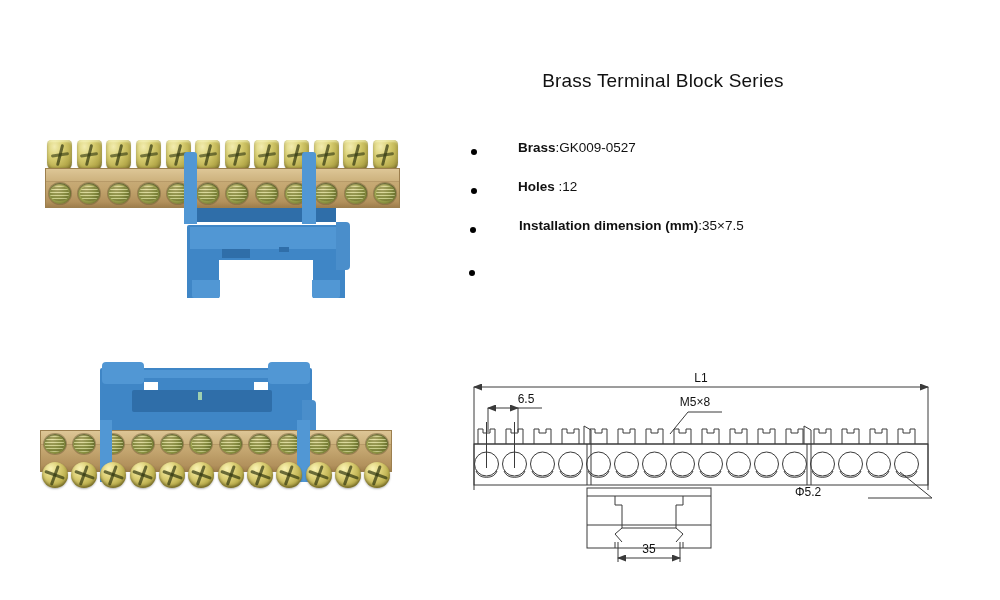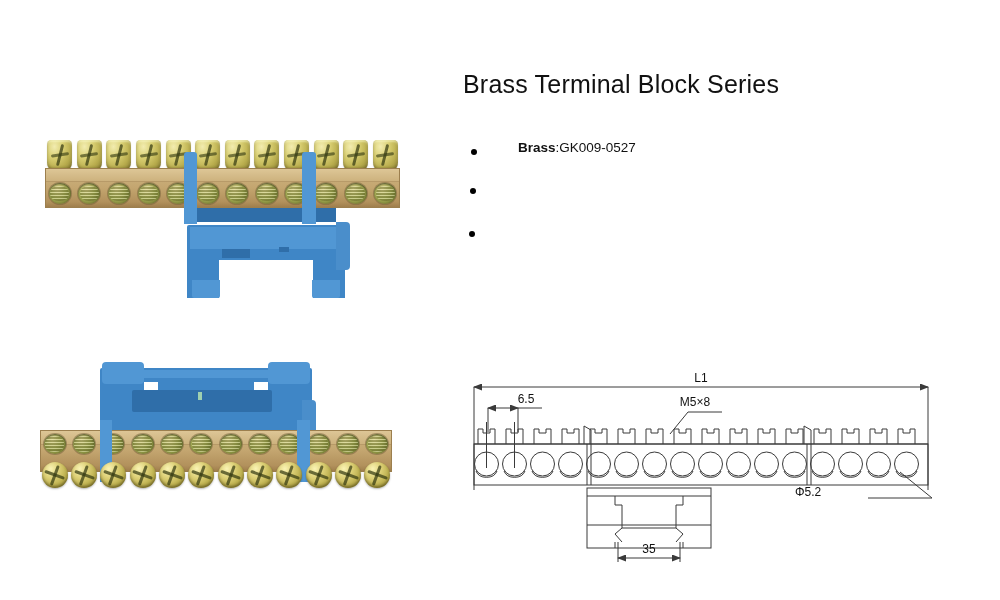--- a/index.html
+++ b/index.html
@@ -9,22 +9,22 @@
     font-family:"Liberation Sans","DejaVu Sans",sans-serif;
     color:#000;
     overflow:hidden;
     position:relative;
   }
   .page{position:absolute;inset:0;}
 
   
   #title{
     position:absolute;left:463px;top:70px;width:400px;
-    text-align:left;
-    font-size:25px;font-weight:400;letter-spacing:.2px;
+    text-align:center;
+    font-size:19px;font-weight:400;letter-spacing:.2px;
     color:#111;
   }
 
   
   #spec-list{position:absolute;left:463px;top:140px;width:470px;}
   .spec-row{position:relative;height:39px;}
   .spec-bullet{
     position:absolute;left:8px;top:8px;
     width:6px;height:6px;border-radius:50%;background:#000;
   }
@@ -126,22 +126,27 @@
 
 <div class="page">
 
   <div id="title">Brass Terminal Block Series</div>
 
   <div id="spec-list">
     <div class="spec-row r0">
       <span class="spec-bullet"></span>
       <span class="spec-text"><b>Brass</b><span>:</span><span>GK009-0527</span></span>
     </div>
+    <div class="spec-row r1">
+      <span class="spec-bullet"></span>
+      <span class="spec-text"><b>Holes</b><span> :</span><span>12</span></span>
+    </div>
     <div class="spec-row r2">
       <span class="spec-bullet"></span>
+      <span class="spec-text"><b>Installation dimension (mm)</b><span>:</span><span>35×7.5</span></span>
     </div>
     <div class="spec-row r4">
       <span class="spec-bullet"></span>
     </div>
   </div>
 
   <div class="photo" id="photo-top" style="left:40px;top:130px;width:380px;height:170px;">
       <div class="screwhead" style="left: 332.708px; top: 10px; width: 25px; height: 30px;"></div>
       <div class="screwhead" style="left: 303.125px; top: 10px; width: 25px; height: 30px;"></div>
       <div class="screwhead" style="left: 273.542px; top: 10px; width: 25px; height: 30px;"></div>

